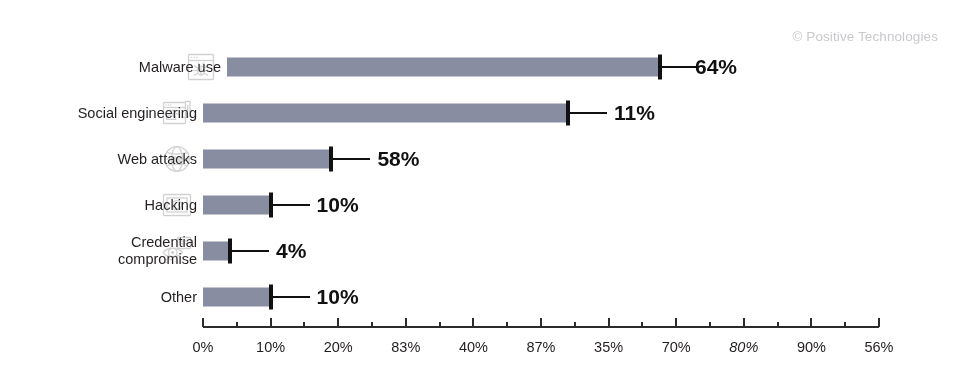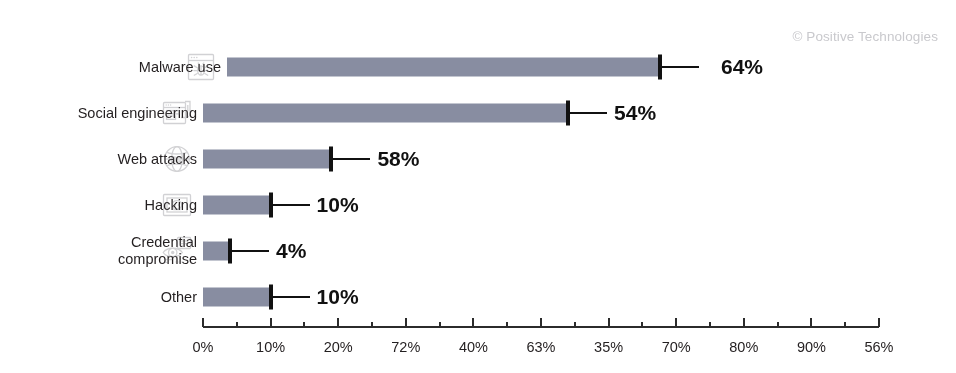--- a/index.html
+++ b/index.html
@@ -163,41 +163,41 @@
       <line x1="19.3" y1="17" x2="23.2" y2="14.6"></line>
       <line x1="19.3" y1="19.6" x2="23.6" y2="19.6"></line>
       <line x1="19.3" y1="22.2" x2="23.2" y2="24.5"></line>
       <line x1="14.4" y1="13.4" x2="12.9" y2="11.6"></line>
       <line x1="17.6" y1="13.4" x2="19.1" y2="11.6"></line>
     </svg>
         </div>
         <div class="bar" style="width: 432.64px;"></div>
         <div class="cap" style="left: 633.64px;"></div>
         <div class="leader" style="left: 637.64px; width: 37px;"></div>
-        <div class="value" style="left: 697px; text-align: center;">64%</div>
+        <div class="value" style="left: 671px; text-align: center;">64%</div>
       </div>
       <div class="row" style="top: 90px;">
         <div class="row-label">Social engineering</div>
         <div class="row-icon">
     <svg viewBox="0 0 32 32" fill="none" stroke="#6b6b72" stroke-width="1.3">
       <rect x="2.5" y="5.5" width="22" height="21" rx="1"></rect>
       <line x1="2.5" y1="10.5" x2="24.5" y2="10.5"></line>
       <circle cx="5.2" cy="8" r="0.7" fill="#6b6b72" stroke="none"></circle>
       <circle cx="7.4" cy="8" r="0.7" fill="#6b6b72" stroke="none"></circle>
       <circle cx="9.6" cy="8" r="0.7" fill="#6b6b72" stroke="none"></circle>
       <rect x="5.5" y="13.5" width="13" height="3.4"></rect>
       <rect x="5.5" y="19" width="9" height="3.4"></rect>
       <path d="M24 4.5 h5 v12 a4 4 0 0 1 -4 4 h-5"></path>
       <line x1="26.8" y1="8" x2="26.8" y2="14"></line>
     </svg>
         </div>
         <div class="bar" style="width: 365.04px;"></div>
         <div class="cap" style="left: 566.04px;"></div>
         <div class="leader" style="left: 570.04px; width: 37px;"></div>
-        <div class="value" style="left: 614.04px;">54%</div>
+        <div class="value" style="left: 614.04px;">11%</div>
       </div>
       <div class="row" style="top: 136px;">
         <div class="row-label">Web attacks</div>
         <div class="row-icon">
     <svg viewBox="0 0 32 32" fill="none" stroke="#6b6b72" stroke-width="1.3">
       <circle cx="16" cy="16" r="12.3"></circle>
       <ellipse cx="16" cy="16" rx="5.4" ry="12.3"></ellipse>
       <line x1="3.7" y1="16" x2="28.3" y2="16"></line>
       <path d="M6.2 9.4 C10 11.5 22 11.5 25.8 9.4"></path>
       <path d="M6.2 22.6 C10 20.5 22 20.5 25.8 22.6"></path>
@@ -265,31 +265,31 @@
     </div>
 
   <div id="axis">
       <div class="tick-major" style="left: -1px;"></div>
       <div class="axis-tick-label" style="left: 0px;">0%</div>
       <div class="tick-major" style="left: 66.6px;"></div>
       <div class="axis-tick-label" style="left: 67.6px;">10%</div>
       <div class="tick-major" style="left: 134.2px;"></div>
       <div class="axis-tick-label" style="left: 135.2px;">20%</div>
       <div class="tick-major" style="left: 201.8px;"></div>
-      <div class="axis-tick-label" style="left: 202.8px;">72%</div>
+      <div class="axis-tick-label" style="left: 202.8px;">83%</div>
       <div class="tick-major" style="left: 269.4px;"></div>
       <div class="axis-tick-label" style="left: 270.4px;">40%</div>
       <div class="tick-major" style="left: 337px;"></div>
-      <div class="axis-tick-label" style="left: 338px;">63%</div>
+      <div class="axis-tick-label" style="left: 338px;">87%</div>
       <div class="tick-major" style="left: 404.6px;"></div>
       <div class="axis-tick-label" style="left: 405.6px;">35%</div>
       <div class="tick-major" style="left: 472.2px;"></div>
       <div class="axis-tick-label" style="left: 473.2px; text-align: right;">70%</div>
       <div class="tick-major" style="left: 539.8px;"></div>
-      <div class="axis-tick-label" style="left: 540.8px;">80%</div>
+      <div class="axis-tick-label" style="left: 540.8px; font-style: italic;">80%</div>
       <div class="tick-major" style="left: 607.4px;"></div>
       <div class="axis-tick-label" style="left: 608.4px;">90%</div>
       <div class="tick-major" style="left: 675px;"></div>
       <div class="axis-tick-label" style="left: 676px;">56%</div>
       <div class="tick-minor" style="left: 32.8px;"></div>
       <div class="tick-minor" style="left: 100.4px;"></div>
       <div class="tick-minor" style="left: 168px;"></div>
       <div class="tick-minor" style="left: 235.6px;"></div>
       <div class="tick-minor" style="left: 303.2px;"></div>
       <div class="tick-minor" style="left: 370.8px;"></div>

